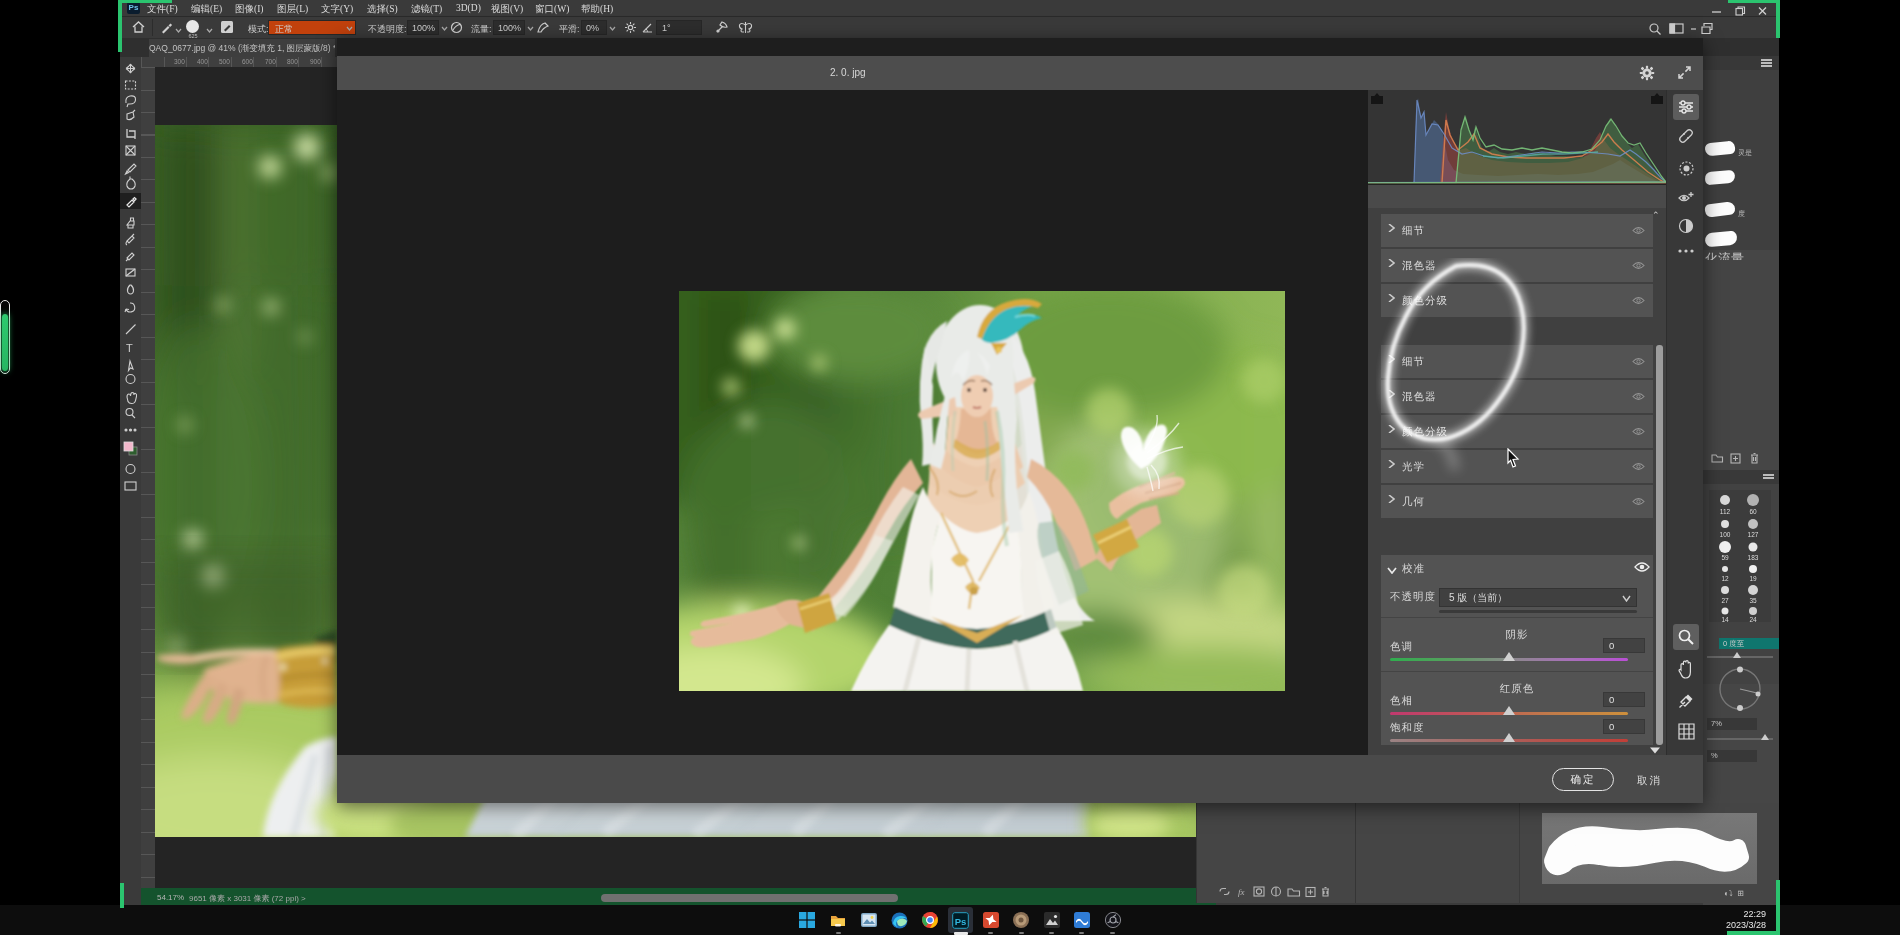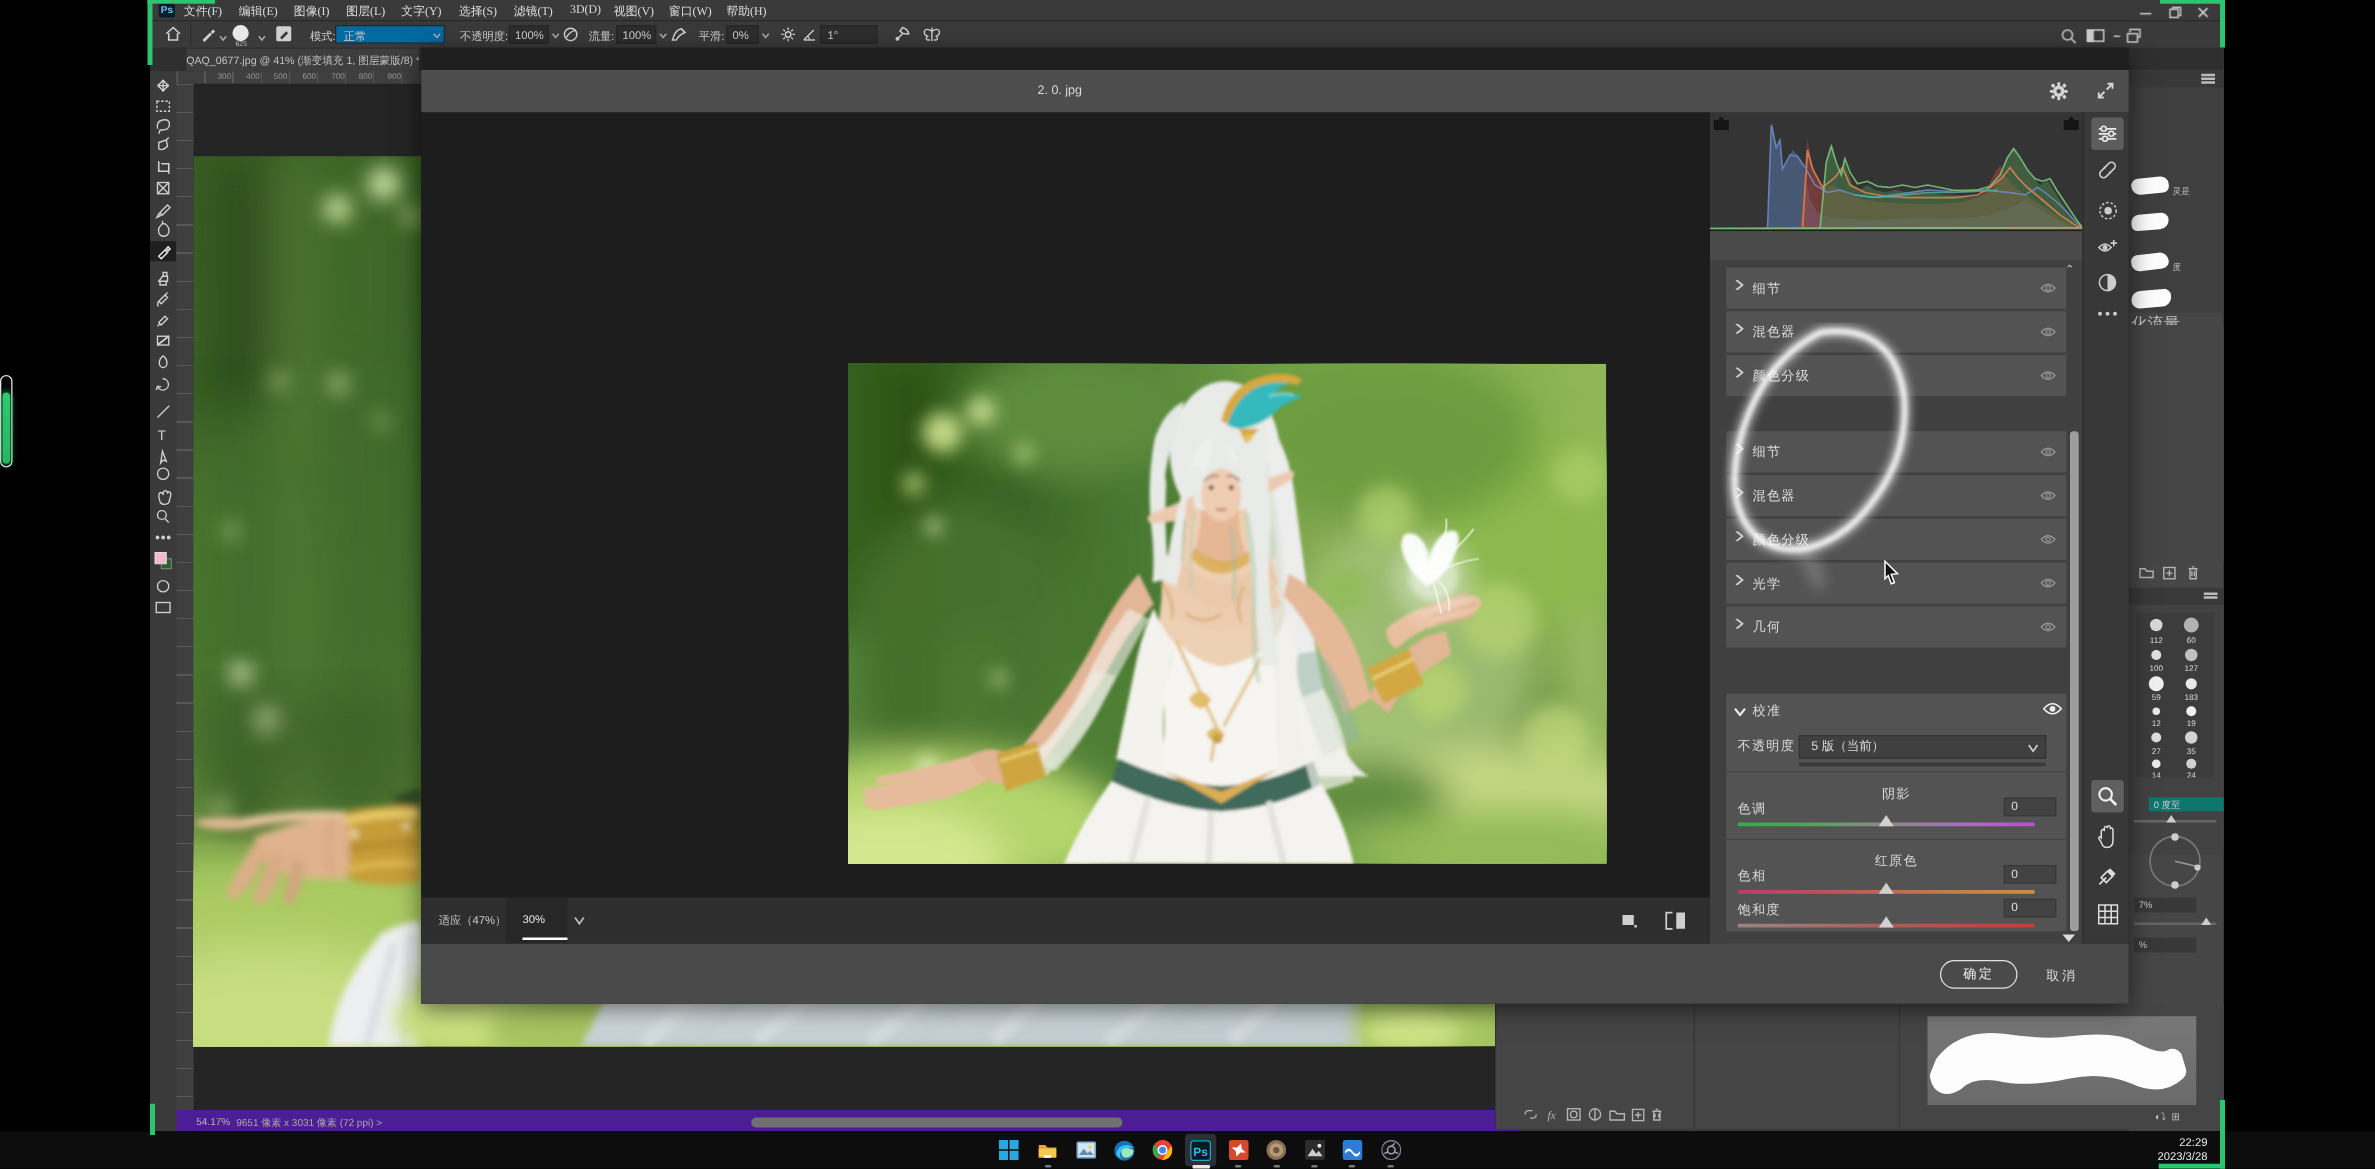--- a/index.html
+++ b/index.html
@@ -18,21 +18,21 @@
 #tabbar{position:absolute;left:0;top:38px;width:220px;height:19px;background:#2f2f2f;}
 #tab1{position:absolute;left:29px;top:1px;width:186px;height:18px;background:#3e3e3e;color:#c3c3c3;font-size:8.5px;line-height:18px;text-align:center;white-space:nowrap;overflow:hidden;}
 
 #toolbar{position:absolute;left:0;top:57px;width:21px;height:848px;background:#3a3a3a;}
 
 #ruler-h{position:absolute;left:21px;top:57px;width:196px;height:10px;background:#3f3f3f;color:#969696;font-size:6.5px;overflow:hidden;}
 #ruler-v{position:absolute;left:21px;top:67px;width:14px;height:838px;background:#3f3f3f;}
 
 #canvas{position:absolute;left:35px;top:67px;width:1041px;height:821px;background:#242424;overflow:hidden;}
 
-#statusbar{position:absolute;left:21px;top:888px;width:1075px;height:17px;background:#4c1d95;color:#b5b5b5;font-size:8px;}
+#statusbar{position:absolute;left:21px;top:888px;width:1075px;height:17px;background:#14532d;color:#b5b5b5;font-size:8px;}
 .crrow{position:absolute;left:13px;width:272px;height:33px;background:#535353;color:#dedede;font-size:10.5px;}
 .crrow .arr{position:absolute;left:6px;top:10px;width:8px;height:8px;}
 .crrow .lbl{position:absolute;left:21px;top:10px;letter-spacing:1px;}
 .crrow .eye{position:absolute;right:8px;top:10px;width:13px;height:13px;opacity:.55;}
 .slider{position:absolute;left:13px;width:246px;height:3px;border-radius:2px;}
 .sthumb{position:absolute;top:-6px;width:0;height:0;border-left:6px solid transparent;border-right:6px solid transparent;border-bottom:9px solid #d0d0d0;}
 .valbox{position:absolute;width:42px;height:15px;background:#424242;border:1px solid #383838;color:#e0e0e0;font-size:9.5px;line-height:14px;padding-left:5px;}
 .seclbl{position:absolute;width:272px;left:13px;text-align:center;color:#d8d8d8;font-size:10.5px;letter-spacing:1px;}
 .flbl{position:absolute;color:#d8d8d8;font-size:10.5px;letter-spacing:1px;}
 
@@ -104,21 +104,21 @@
     <div class="abs" style="left:66px;top:3px;width:13px;height:13px;border-radius:50%;background:#e8e8e8"></div>
     <div class="abs" style="left:66px;top:16px;width:14px;text-align:center;color:#bbb;font-size:5.5px">625</div>
     <svg class="abs" style="left:86px;top:11px" width="7" height="5" viewBox="0 0 7 5">
           <path d="M1,1 L3.5,4 L6,1" fill="none" stroke="#aaa" stroke-width="1.2"></path>
         </svg>
     <svg class="abs" style="left:100px;top:3px" width="14" height="14" viewBox="0 0 14 14">
           <rect x="1" y="1" width="12" height="12" rx="1.5" fill="#d0d0d0"></rect>
           <path d="M4,10 l5,-5 l1.5,1.5 l-5,5 Z" fill="#3a3a3a"></path>
         </svg>
     <div class="abs" style="left:128px;top:6px">模式:</div>
-    <div class="abs" style="left:148px;top:3px;width:88px;height:15px;background:#0369a1;border:1px solid #272727;padding:2px 0 0 6px">正常</div>
+    <div class="abs" style="left:148px;top:3px;width:88px;height:15px;background:#c2410c;border:1px solid #272727;padding:2px 0 0 6px">正常</div>
     <svg class="abs" style="left:226px;top:9px" width="7" height="5" viewBox="0 0 7 5">
           <path d="M1,1 L3.5,4 L6,1" fill="none" stroke="#aaa" stroke-width="1.2"></path>
         </svg>
     <div class="abs" style="left:248px;top:6px">不透明度:</div>
     <div class="abs" style="left:287px;top:3px;width:32px;height:15px;background:#2d2d2d;border:1px solid #272727;padding:2px 0 0 4px">100%</div>
     <svg class="abs" style="left:321px;top:9px" width="7" height="5" viewBox="0 0 7 5">
           <path d="M1,1 L3.5,4 L6,1" fill="none" stroke="#aaa" stroke-width="1.2"></path>
         </svg>
     <svg class="abs" style="left:330px;top:4px" width="13" height="13" viewBox="0 0 13 13">
           <circle cx="6.5" cy="6.5" r="5" fill="none" stroke="#d0d0d0" stroke-width="1.2"></circle>
@@ -749,37 +749,20 @@
             <path d="M4,10 L4,5 Q4,3.6 5.2,3.6 Q6.4,3.6 6.4,5 L6.4,2.6 Q6.4,1.2 7.6,1.2 Q8.8,1.2 8.8,2.6 L8.8,2 Q8.8,0.6 10,0.6 Q11.2,0.6 11.2,2 L11.2,3.4 Q11.2,2.4 12.3,2.4 Q13.4,2.4 13.4,3.8 L13.4,12 Q13.4,18 8.6,18 Q5.6,18 4.4,15 Q3.6,13 2.4,11.3 Q1.6,10.2 2.6,9.6 Q3.4,9.2 4,10 Z" fill="none" stroke="#ddd" stroke-width="1.2"></path>
           </svg>
       <svg class="abs" style="left:12px;top:603px" width="16" height="16" viewBox="0 0 16 16">
             <path d="M1.5,14.5 L7,9 M9,3 L13,7 M8,4 L12,8 L7,13 L3,9 Z" stroke="#ddd" stroke-width="1.4" fill="none"></path>
             <path d="M10,1.5 L14.5,6 L12.5,8 L8,3.5 Z" fill="#ddd"></path>
           </svg>
       <svg class="abs" style="left:12px;top:633px" width="17" height="17" viewBox="0 0 17 17">
             <path d="M1,1 h15 v15 h-15 Z M1,6 h15 M1,11 h15 M6,1 v15 M11,1 v15" fill="none" stroke="#ddd" stroke-width="1.2"></path>
           </svg>
     </div>
-    <div id="crzoom">
-      <span style="position:absolute;left:14px;top:12px">适应（47%）</span>
-      <div style="position:absolute;left:68px;top:0;width:49px;height:37px;background:#272727"></div>
-      <span style="position:absolute;left:81px;top:12px;color:#e8e8e8">30%</span>
-      <div style="position:absolute;left:81px;top:32px;width:36px;height:2px;background:#fff"></div>
-      <svg style="position:absolute;left:122px;top:15px" width="9" height="7" viewBox="0 0 9 7">
-            <path d="M1,1 L4.5,6 L8,1" fill="none" stroke="#bbb" stroke-width="1.4"></path>
-          </svg>
-      <svg style="position:absolute;left:960px;top:13px" width="13" height="12" viewBox="0 0 13 12">
-            <rect x="1" y="1" width="9" height="8" fill="#cfcfcf"></rect>
-            <rect x="10.5" y="9" width="2" height="2" fill="#cfcfcf"></rect>
-          </svg>
-      <svg style="position:absolute;left:995px;top:11px" width="17" height="15" viewBox="0 0 17 15">
-            <path d="M6,1 L1,1 L1,14 L6,14" fill="none" stroke="#cfcfcf" stroke-width="1.4"></path>
-            <rect x="9" y="1" width="7" height="13" fill="#cfcfcf"></rect>
-          </svg>
-    </div>
     <div id="crfooter">
       <div style="position:absolute;left:1215px;top:13px;width:62px;height:23px;border:1.5px solid #e3e3e3;border-radius:12px;color:#ededed;font-size:10.5px;text-align:center;line-height:21px;letter-spacing:2px">确定</div>
       <span style="position:absolute;left:1300px;top:19px;color:#dedede;font-size:10.5px;letter-spacing:2px">取消</span>
     </div>
   </div>
  </div>
  <div id="taskbar">
    <svg class="abs" style="left:799px;top:7px" width="16" height="16" viewBox="0 0 16 16">
         <rect x="0" y="0" width="7.4" height="7.4" fill="#29a8e0"></rect>
         <rect x="8.6" y="0" width="7.4" height="7.4" fill="#29a8e0"></rect>

